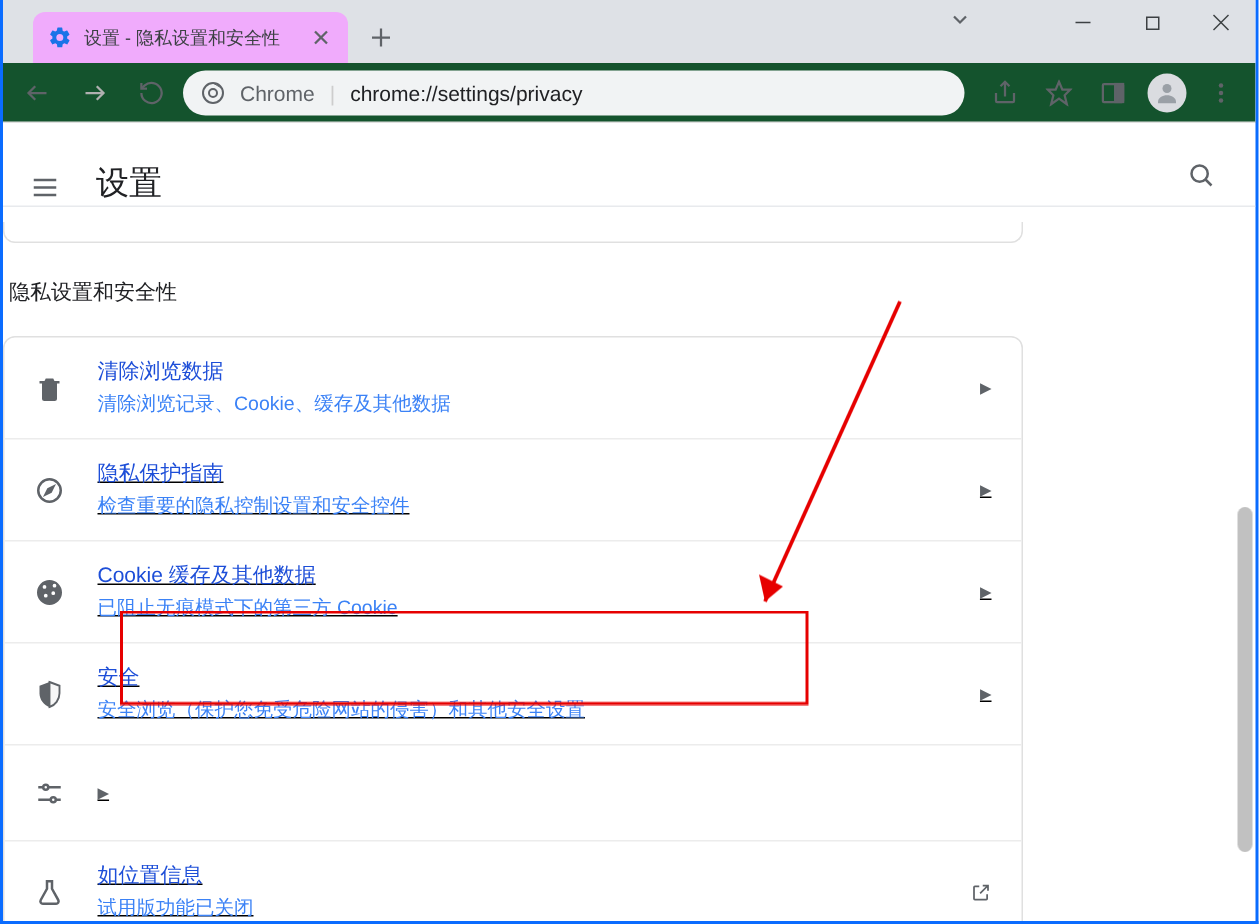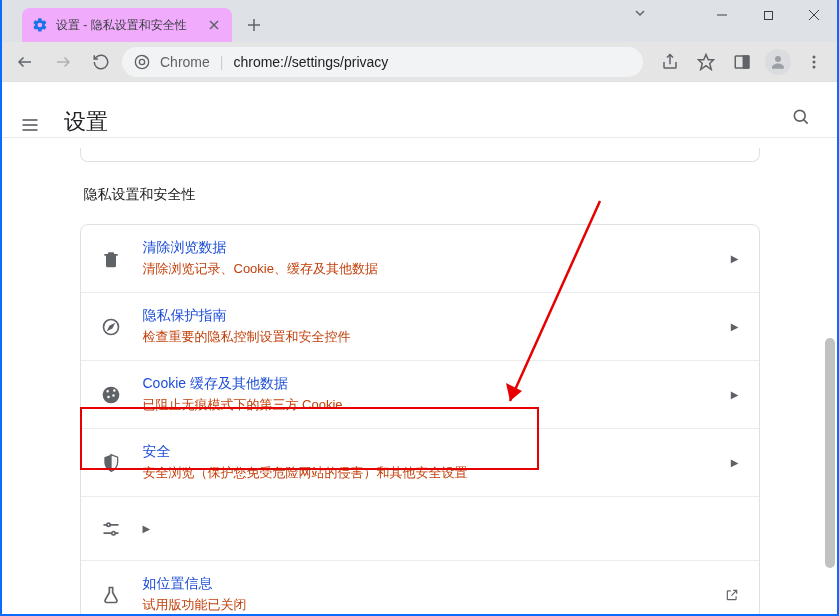--- a/index.html
+++ b/index.html
@@ -11,51 +11,51 @@
   .tab { display: flex; align-items: center; height: 34px; background: #f0abfc; border-radius: 8px 8px 0 0; margin-left: 20px; padding: 0 10px; min-width: 210px; gap: 8px; }
   .tab .favicon { width: 16px; height: 16px; display:flex; align-items:center; justify-content:center; color:#1a73e8; }
   .tab .tab-title { font-size: 12px; color: #3c4043; flex: 1; white-space: nowrap; overflow: hidden; text-overflow: ellipsis; }
   .tab .tab-close { width: 16px; height: 16px; color:#5f6368; display:flex; align-items:center; justify-content:center; font-size:14px; cursor:pointer; }
   .newtab { width: 28px; height: 28px; margin: 0 0 3px 8px; display:flex; align-items:center; justify-content:center; color:#5f6368; font-size:18px; cursor:pointer; border-radius:50%; }
   .window-controls { position: absolute; right: 0; top: 0; display: flex; height: 30px; }
   .window-controls div { width: 46px; display:flex; align-items:center; justify-content:center; color:#3c4043; }
   .win-caret { position:absolute; right: 190px; top: 6px; color:#5f6368; }
 
   
-  .toolbar { display:flex; align-items:center; height: 40px; background:#e5e5e5; border-bottom:1px solid #e0e0e0; padding: 0 6px; gap: 4px; }
+  .toolbar { display:flex; align-items:center; height: 40px; background:#14532d; border-bottom:1px solid #e0e0e0; padding: 0 6px; gap: 4px; }
   .tool-btn { width: 34px; height: 34px; display:flex; align-items:center; justify-content:center; color:#5f6368; border-radius:50%; }
   .tool-btn.disabled { color:#b0b0b0; }
   .omnibox { flex:1; height: 30px; background:#f1f3f4; border-radius: 15px; display:flex; align-items:center; padding: 0 12px; gap: 10px; color:#5f6368; font-size: 14px; }
   .omnibox .chrome-icon { width:16px; height:16px; }
   .omnibox .url-host { color:#5f6368; }
   .omnibox .sep { color:#cdcdcd; }
   .omnibox .url-path { color:#202124; }
   .right-icons { display:flex; align-items:center; gap:2px; margin-left:6px; }
   .right-icons .tool-btn { width:34px; }
   .avatar { width:26px; height:26px; border-radius:50%; background:#dadce0; display:flex; align-items:center; justify-content:center; }
 
   
   .app-header { display:flex; align-items:flex-end; height: 56px; padding: 0 16px; border-bottom: 1px solid #e8eaed; gap: 22px; }
   .hamburger { width:24px; height:24px; display:flex; align-items:center; justify-content:center; color:#5f6368; cursor:pointer; }
   .app-title { font-size: 22px; color:#202124; }
   .search-btn { margin-left:auto; width:40px; height:40px; display:flex; align-items:center; justify-content:center; color:#5f6368; cursor:pointer; border-radius:50%; }
 
   
   .content-wrap { position:relative; height: calc(616px - 42px - 40px - 56px); overflow:hidden; }
-  .content { padding: 0 0 0 0; display:flex; justify-content:center; overflow-y:auto; height:100%; }
+  .content { padding: 0 0 0 0; display:flex; overflow-y:auto; height:100%; }
   .page { width: 680px; padding-top: 10px; }
   .top-card-edge { height: 14px; border:1px solid #e0e0e0; border-top:none; border-radius: 0 0 8px 8px; margin-bottom: 24px; }
   .section-title { font-size: 14px; color:#202124; font-weight: 500; margin: 0 0 20px 4px; }
   .card { border:1px solid #e0e0e0; border-radius: 8px; overflow:hidden; }
   .row { display:flex; align-items:center; padding: 14px 20px; gap: 22px; cursor:pointer; min-height: 64px; }
-  .row + .row { border-top:1px solid #ececec; }
+  .row + .row { border-top:1px solid #ececec;text-decoration:underline; }
   .row .row-icon { width: 20px; color:#5f6368; display:flex; align-items:center; justify-content:center; flex-shrink:0; }
   .row .row-text { flex:1; min-width:0; }
   .row .row-title { font-size: 14px; color:#1d4ed8; margin-bottom: 3px; }
-  .row .row-sub { font-size: 13px; color:#c2410c; }
+  .row .row-sub { font-size: 13px; color:#3b82f6; }
   .row .row-arrow { color:#5f6368; font-size:10px; }
 
   
   .annot-rect { position:absolute; border:2px solid #e60000; pointer-events:none; }
   .annot-arrow { position:absolute; pointer-events:none; }
 
   
   .scroll-stub { position:absolute; right:0; top: 0; width: 16px; height: 100%; }
   .scroll-thumb { position:absolute; right:2px; width:10px; background:#c1c1c1; border-radius:5px; }
 

